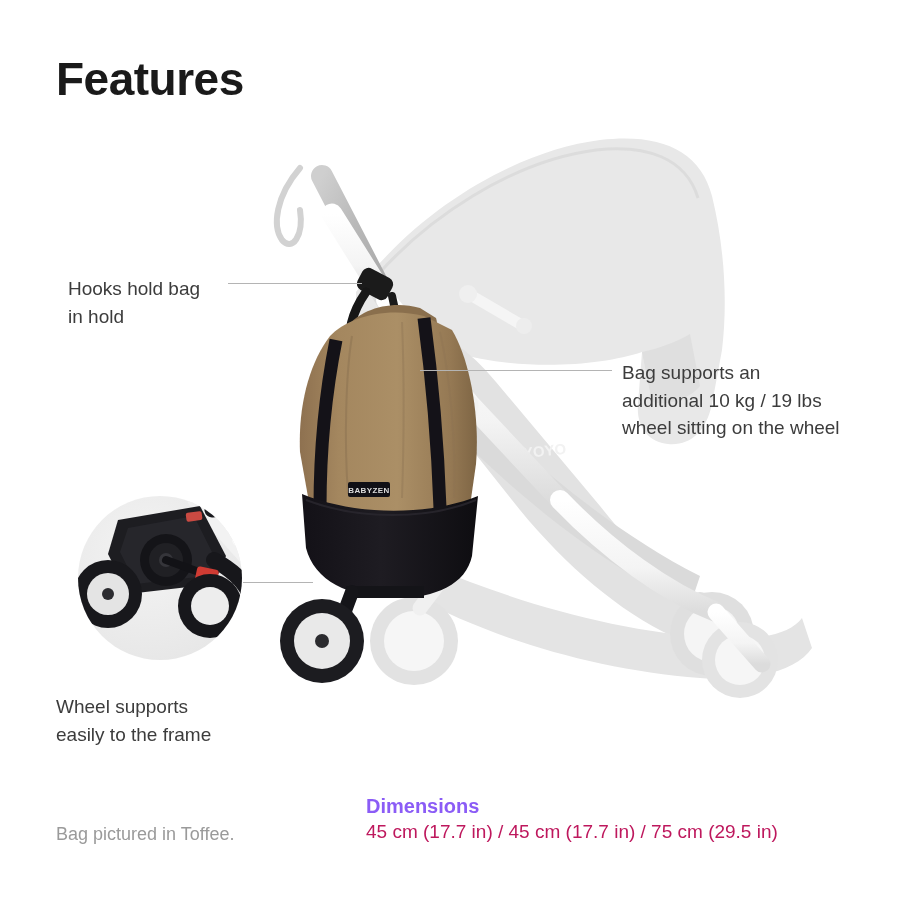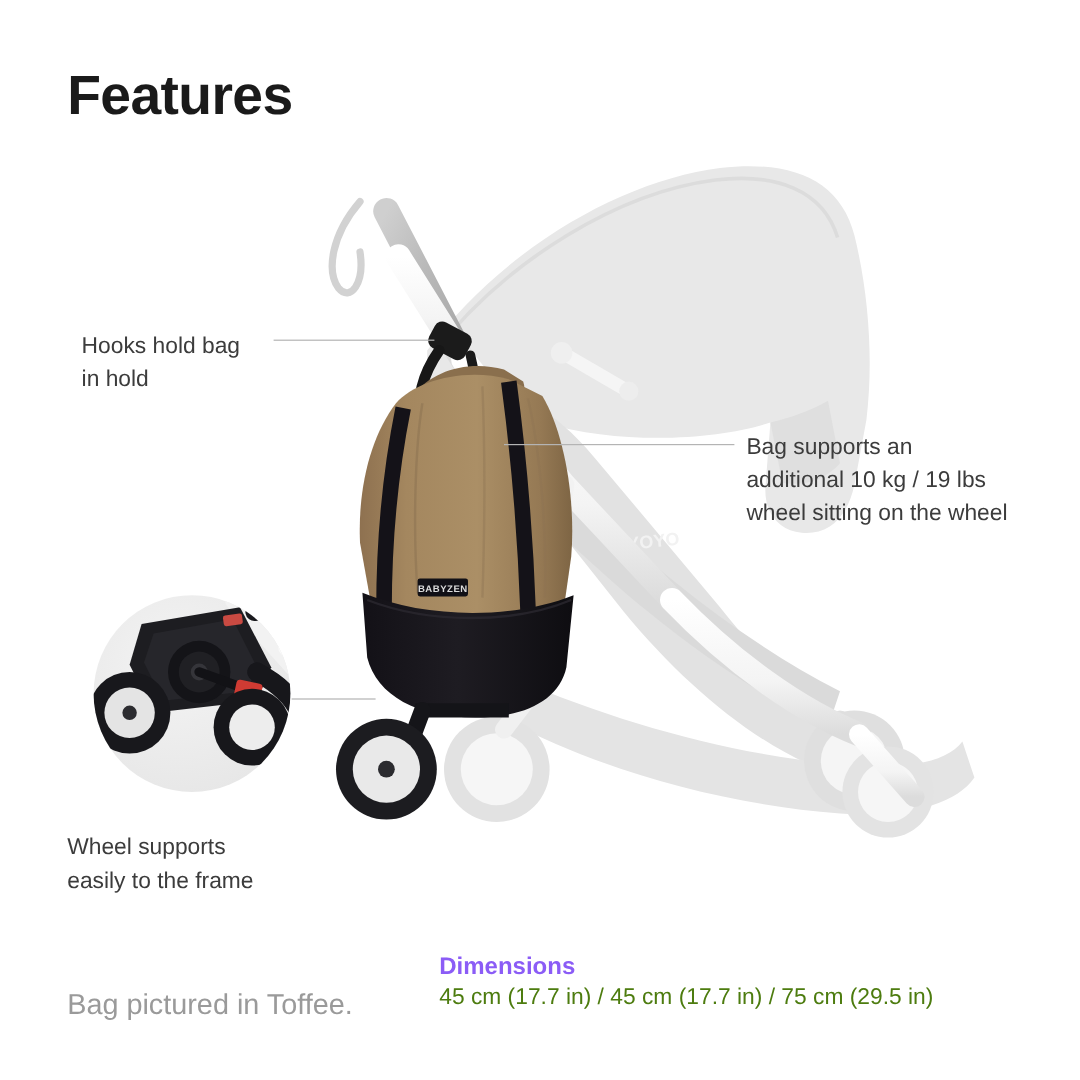--- a/index.html
+++ b/index.html
@@ -18,29 +18,29 @@
 
   .callout{position:absolute;color:#3c3c3c;font-size:19px;line-height:1.45;}
   .callout-line{display:block;white-space:nowrap;}
 
   #callout-hooks{left:52px;top:275px;margin-left:16px;}
   #callout-support{left:622px;top:359px;}
   #callout-wheel{left:56px;top:693px;}
 
   .caption-toffee{
     position:absolute;left:56px;top:824px;
-    font-size:24px;color:#9a9a9a;white-space:nowrap;
+    font-size:18px;color:#9a9a9a;white-space:nowrap;
   }
   .dimensions-block{position:absolute;left:366px;top:793px;}
   .dimensions-title{
     font-size:20px;font-weight:700;color:#8b5cf6;line-height:1.3;
     white-space:nowrap;
   }
   .dimensions-value{
-    font-size:19px;color:#4d7c0f;line-height:1.35;white-space:nowrap;
+    font-size:19px;color:#be185d;line-height:1.35;white-space:nowrap;
   }
 
   .leader{position:absolute;background:#b4b4b4;height:1px;}
   #leader-hooks{left:228px;top:283px;width:134px;}
   #leader-support{left:420px;top:370px;width:192px;}
   #leader-wheel{left:243px;top:582px;width:70px;}
 
   svg.art{position:absolute;left:0;top:0;width:900px;height:900px;}
 </style>
 </head>

